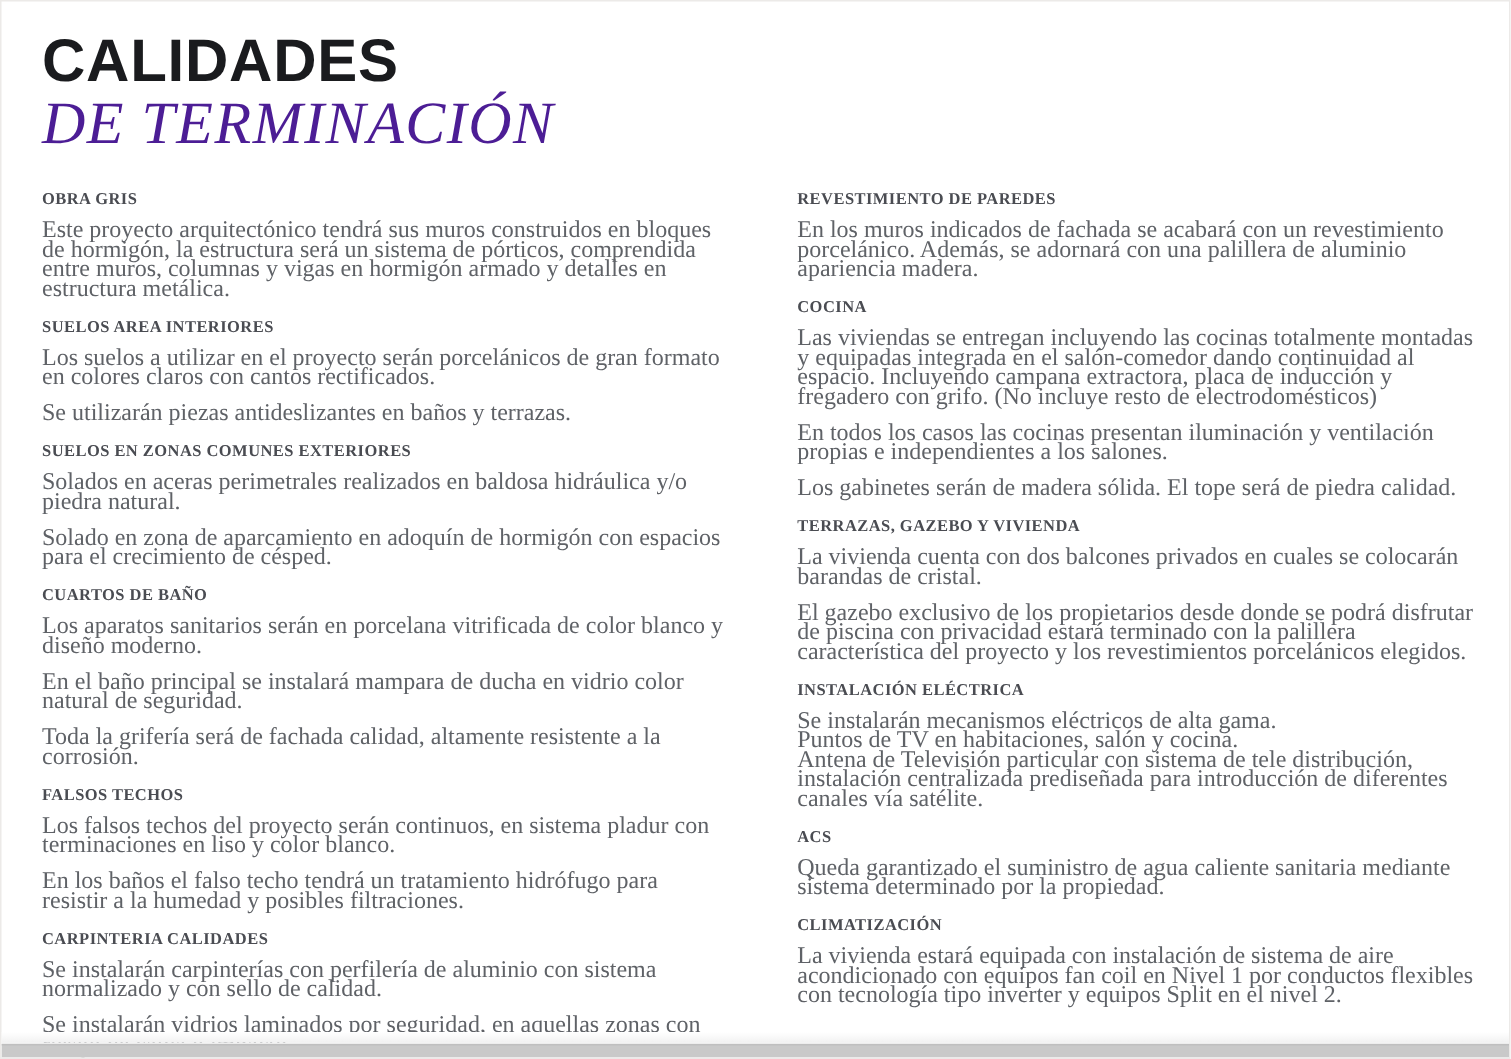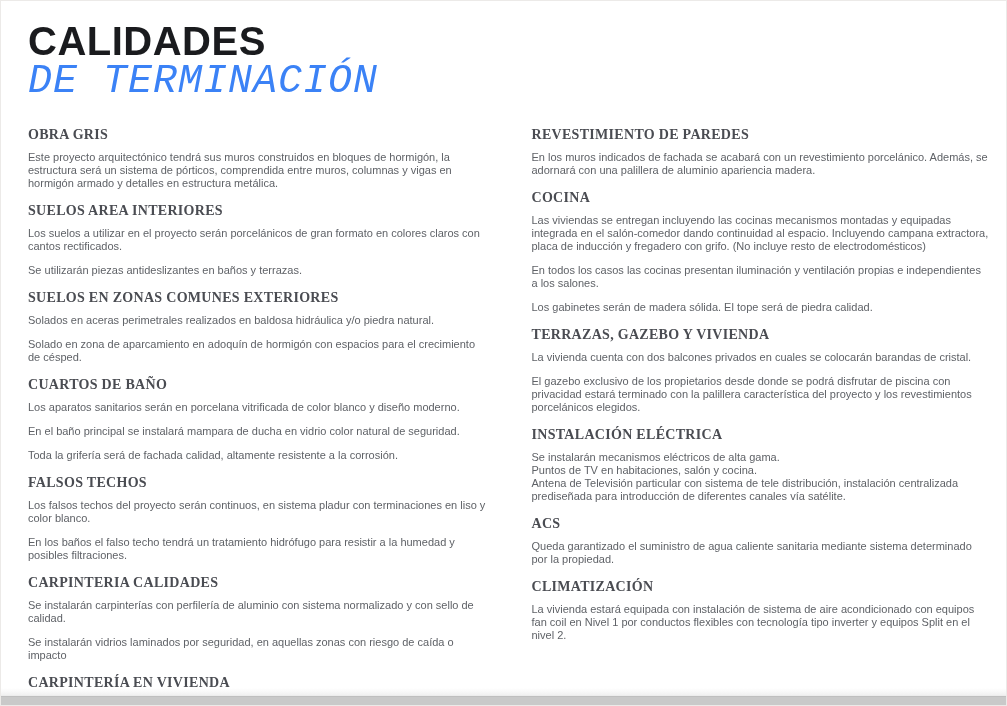--- a/index.html
+++ b/index.html
@@ -21,50 +21,50 @@
   }
   .title-line1 {
     font-family: Liberation Sans, sans-serif;
     font-weight: bold;
     font-size: 40px;
     letter-spacing: 0.5px;
     color: #1a1b1e;
     line-height: 1.0;
   }
   .title-line2 {
-    font-family: Liberation Mono, monospace;
+    font-family: Liberation Serif, serif;
     font-style: italic;
     font-size: 40px;
     letter-spacing: 1px;
-    color: #3b82f6;
+    color: #4c1d95;
     line-height: 1.0;
     margin-top: 1px;
   }
   .content {
     display: flex;
     margin-top: 25px;
     padding: 0 17px 0 27px;
     gap: 46px;
   }
   .column {
     flex: 1 1 0;
     min-width: 0;
   }
   .section { margin-bottom: 13px; }
   .section h3 {
     font-family: "Liberation Serif", serif;
     font-weight: bold;
-    font-size: 14px;
+    font-size: 11px;
     letter-spacing: 0.3px;
     color: #4a4c52;
     margin-bottom: 8px;
   }
   .section p {
-    font-family: Liberation Sans, sans-serif;
-    font-size: 11px;
+    font-family: Liberation Serif, serif;
+    font-size: 16px;
     line-height: 13px;
     color: #5f6267;
     margin-bottom: 11px;
     white-space: pre-line;
   }
   .bottom-shade {
     position: absolute;
     left: 0; right: 0;
     bottom: 9px;
     height: 8px;
@@ -127,21 +127,21 @@
           <p>Las puertas de paso serán sólidas en madera con cercos del mismo material y herraje en acero.</p>
         </section>
       </div>
     <div class="column">
         <section class="section">
           <h3>REVESTIMIENTO DE PAREDES</h3>
           <p>En los muros indicados de fachada se acabará con un revestimiento porcelánico. Además, se adornará con una palillera de aluminio apariencia madera.</p>
         </section>
         <section class="section">
           <h3>COCINA</h3>
-          <p>Las viviendas se entregan incluyendo las cocinas mecanismos montadas y equipadas integrada en el salón-comedor dando continuidad al espacio. Incluyendo campana extractora, placa de inducción y fregadero con grifo. (No incluye resto de electrodomésticos)</p>
+          <p>Las viviendas se entregan incluyendo las cocinas totalmente montadas y equipadas integrada en el salón-comedor dando continuidad al espacio. Incluyendo campana extractora, placa de inducción y fregadero con grifo. (No incluye resto de electrodomésticos)</p>
           <p>En todos los casos las cocinas presentan iluminación y ventilación propias e independientes a los salones.</p>
           <p>Los gabinetes serán de madera sólida.  El tope será de piedra calidad.</p>
         </section>
         <section class="section">
           <h3>TERRAZAS, GAZEBO Y VIVIENDA</h3>
           <p>La vivienda cuenta con dos balcones privados en cuales se colocarán barandas de cristal.</p>
           <p>El gazebo exclusivo de los propietarios desde donde se podrá disfrutar de piscina con privacidad estará terminado con la palillera característica del proyecto y los revestimientos porcelánicos elegidos.</p>
         </section>
         <section class="section">
           <h3>INSTALACIÓN ELÉCTRICA</h3>

